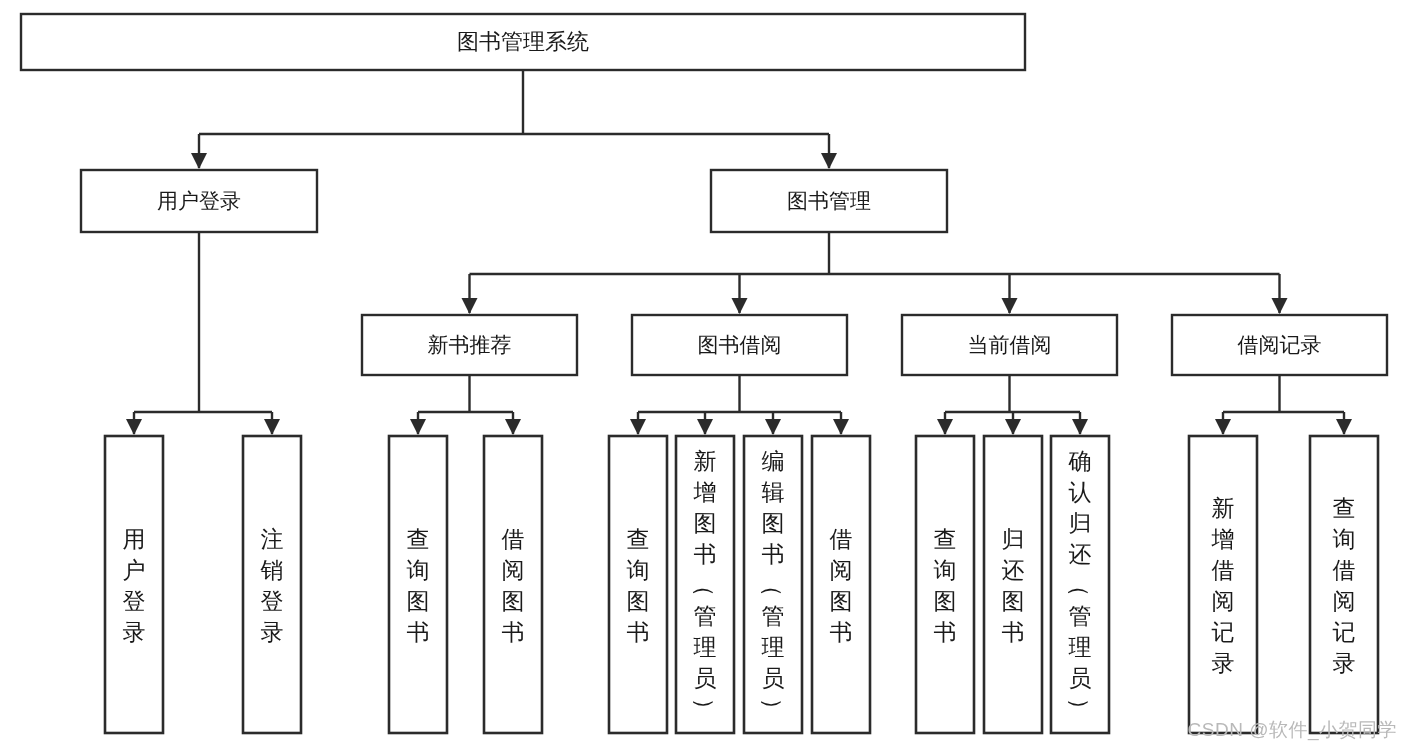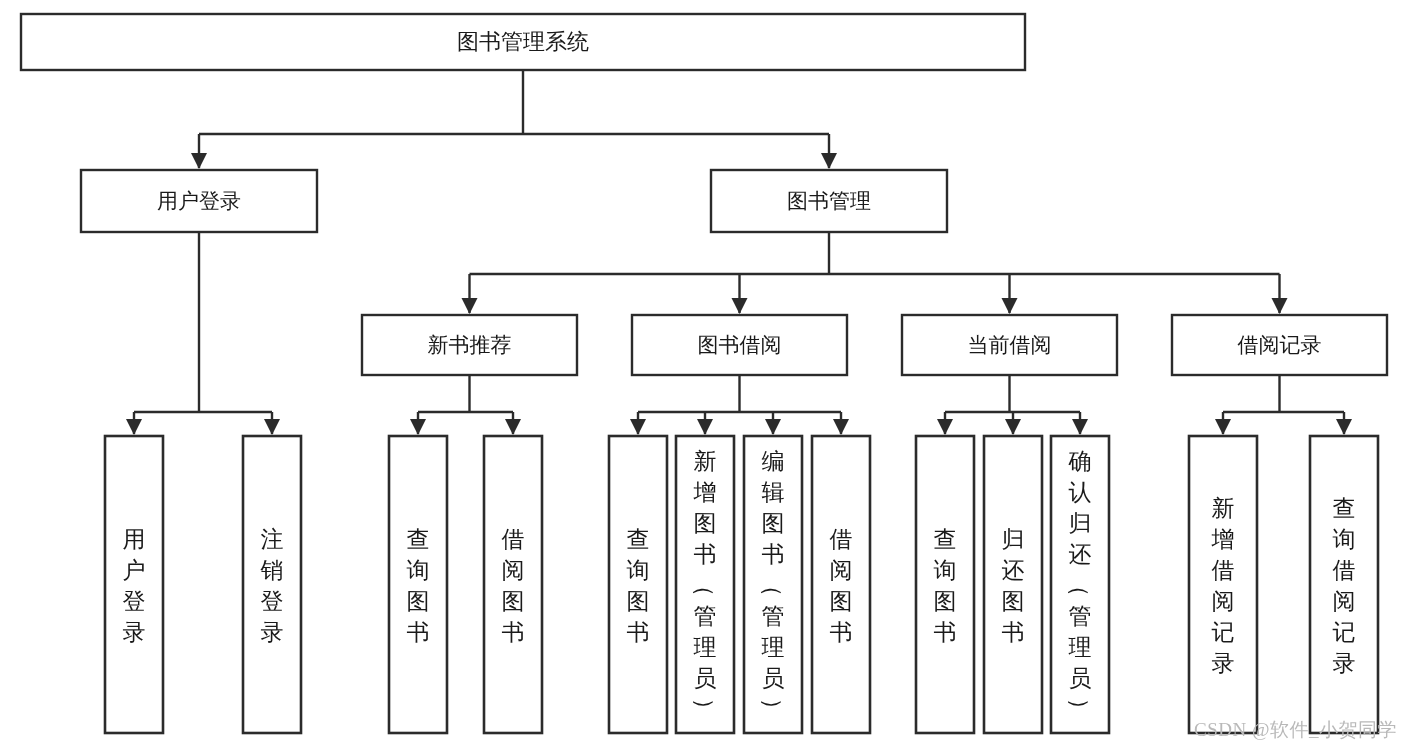--- a/index.html
+++ b/index.html
@@ -59,21 +59,21 @@
     stroke-linejoin: miter;
   }
   .arrowhead {
     fill: #2b2b2b;
     stroke: none;
   }
   .watermark {
     position: absolute;
     right: 8px;
     bottom: 4px;
-    font-family: Liberation Serif, serif;
+    font-family: Liberation Sans, sans-serif;
     font-size: 19px;
     color: #b9b9b9;
     letter-spacing: 0.5px;
     white-space: nowrap;
     user-select: none;
   }
 </style>
 </head>
 <body>
 

